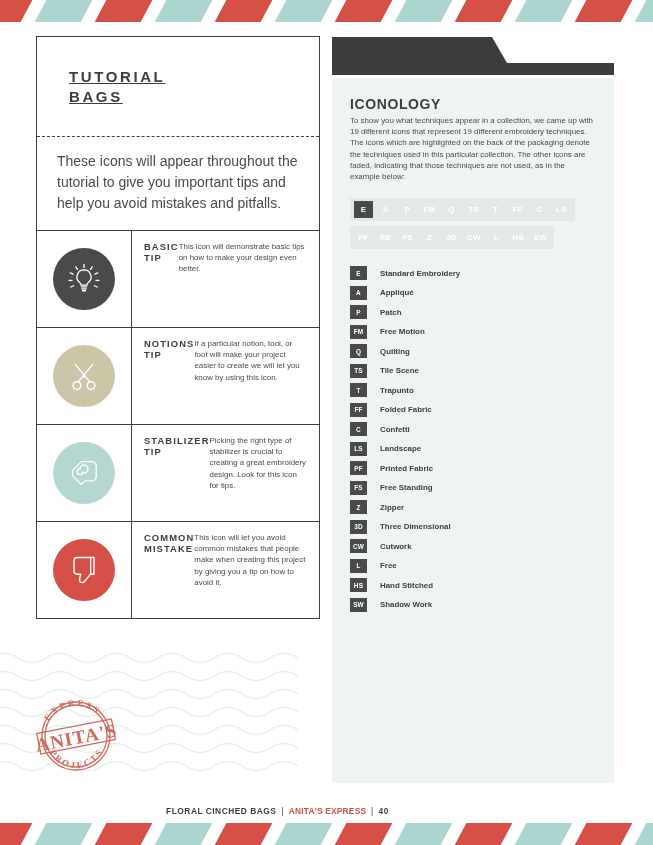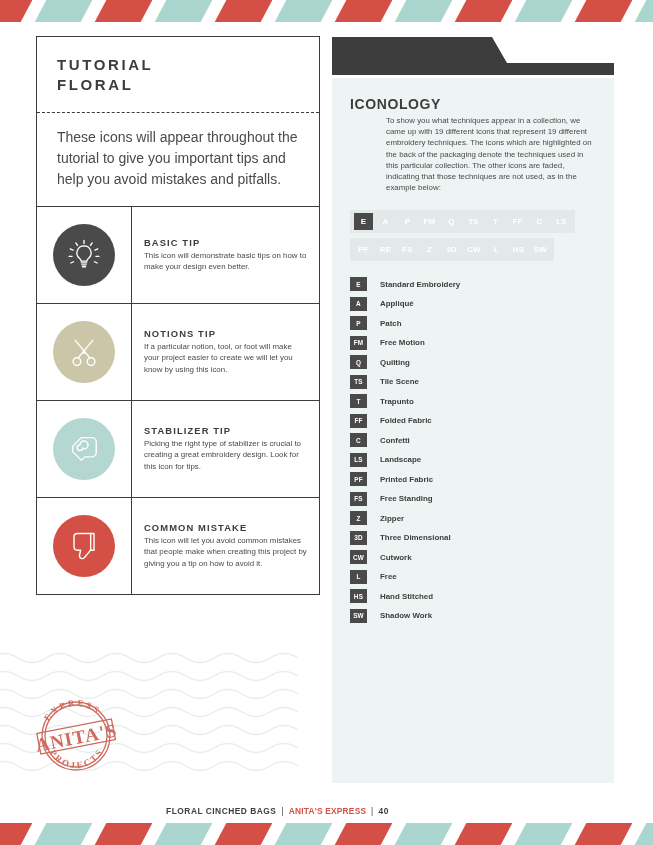--- a/index.html
+++ b/index.html
@@ -52,26 +52,27 @@
     width: 284px;
     border: 1px solid #3d3d3d;
     box-sizing: border-box;
     background: #fff;
   }
   .tutorial-head {
     padding: 18px 20px 16px 20px;
     border-bottom: 1px dashed #3d3d3d;
   }
   .tutorial-head h1 {
-    margin: 0;
+    margin: 12px;
     font-size: 15px;
     font-weight: bold;
     letter-spacing: 2.6px;
     line-height: 1.35;
     color: #3d3d3d;
+    text-decoration: underline;
   }
   .tutorial-intro {
     padding: 14px 20px 16px 20px;
     border-bottom: 1px solid #3d3d3d;
     font-size: 14px;
     line-height: 1.5;
     color: #4a4a4a;
   }
   .tip-row {
     display: flex;
@@ -92,21 +93,21 @@
     height: 62px;
     border-radius: 50%;
     display: flex;
     align-items: center;
     justify-content: center;
   }
   .tip-text-cell {
     flex: 1;
     padding: 10px 12px 10px 12px;
     display: flex;
-    flex-direction: column;
+    flex-direction: row;
     justify-content: center;
   }
   .tip-title {
     font-size: 9.4px;
     font-weight: bold;
     letter-spacing: 1.1px;
     color: #3d3d3d;
     margin-bottom: 2px;
   }
   .tip-desc {
@@ -138,21 +139,20 @@
     font-weight: bold;
     letter-spacing: 0.6px;
     color: #3d3d3d;
     margin: 0 0 3px 0;
   }
   .iconology-desc {
     font-size: 7.9px;
     line-height: 1.42;
     color: #4a4a4a;
     margin-bottom: 16px;
-    margin-left: 36px;
   }
 
   
   .badge-strip {
     background: #e3e9e9;
     display: flex;
     align-items: center;
     padding: 3px 4px;
     gap: 3px;
     margin-bottom: 5px;
@@ -264,21 +264,21 @@
     <path d="M-10 100 q 14 -9 28 0 t 28 0 t 28 0 t 28 0 t 28 0 t 28 0 t 28 0 t 28 0 t 28 0 t 28 0 t 28 0"></path>
     <path d="M-10 118 q 14 -9 28 0 t 28 0 t 28 0 t 28 0 t 28 0 t 28 0 t 28 0 t 28 0 t 28 0 t 28 0 t 28 0"></path>
   </g>
 </svg>
 
 <div class="tutorial-card">
 
   <div class="tutorial-head">
     <h1>
       <span>TUTORIAL</span><br>
-      <span>FLORAL</span>
+      <span>BAGS</span>
     </h1>
   </div>
 
   <div class="tutorial-intro">These icons will appear throughout the tutorial to give you important tips and help you avoid mistakes and pitfalls.</div>
 
   <div class="tip-row">
     <div class="tip-icon-cell">
       <div class="tip-circle" style="background:#4a4a4a">
         <svg width="40" height="40" viewBox="0 0 48 48">
           <g fill="none" stroke="#ffffff" stroke-width="1.6" stroke-linecap="round">

